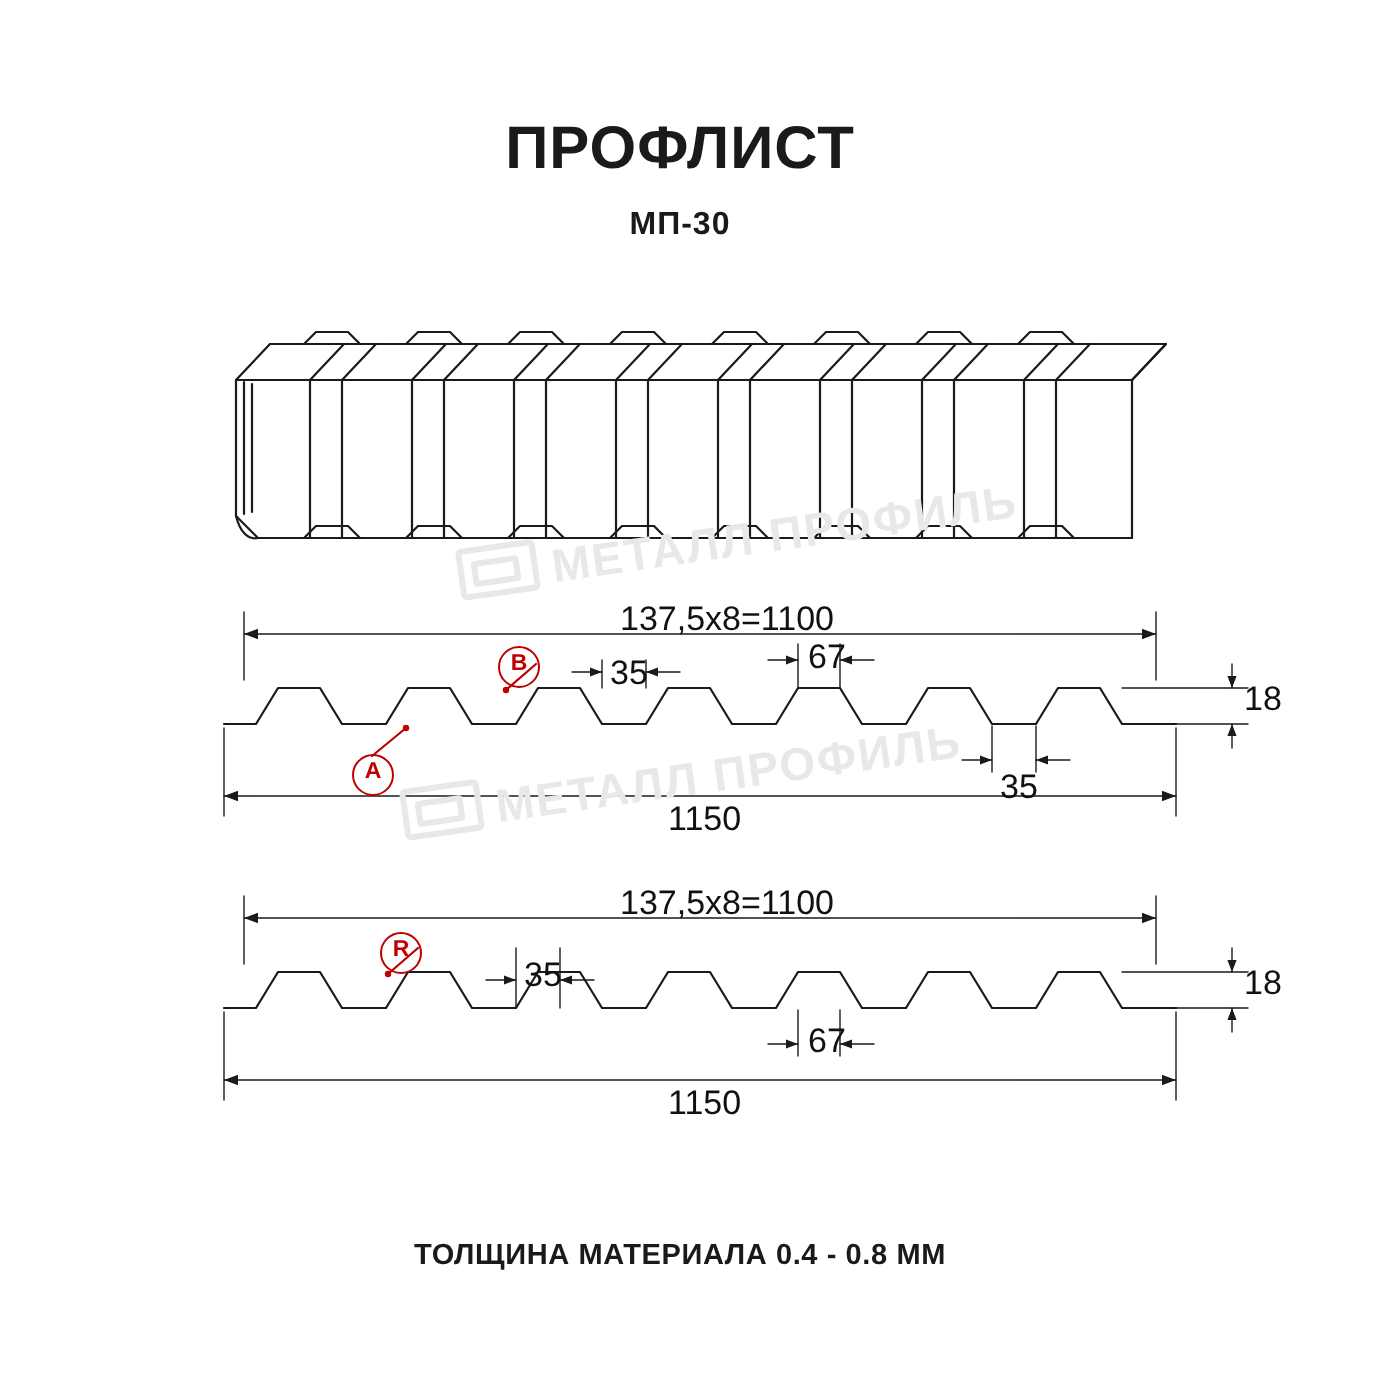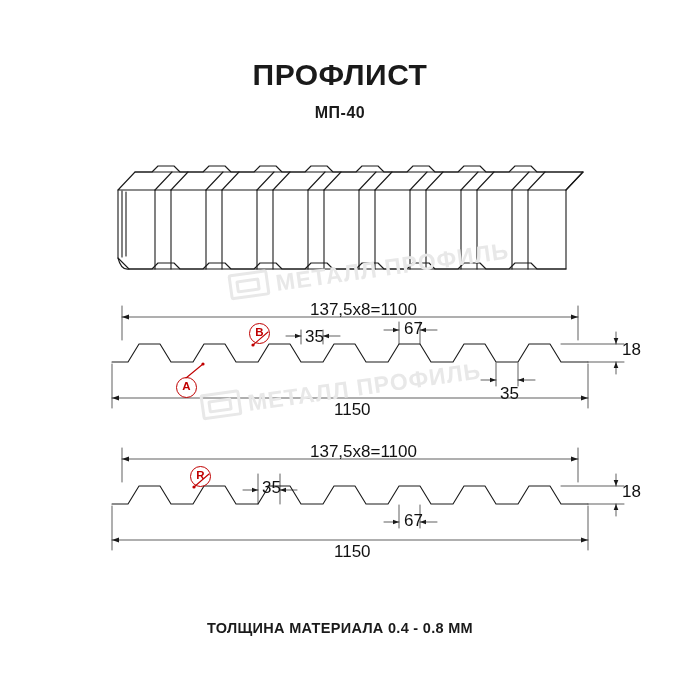--- a/index.html
+++ b/index.html
@@ -260,21 +260,21 @@
       <path d="M194 487 L209 474" stroke="#c00000" stroke-width="1.1"></path>
       <circle cx="194" cy="487" r="1.6" fill="#c00000" stroke="none"></circle>
     </g>
   </g>
 </svg>
 
 <div class="wm" id="wm1"><span class="wmlogo"></span><span>МЕТАЛЛ ПРОФИЛЬ</span></div>
 <div class="wm" id="wm2"><span class="wmlogo"></span><span>МЕТАЛЛ ПРОФИЛЬ</span></div>
 
 <div class="title" id="main-title">ПРОФЛИСТ</div>
-<div class="title" id="sub-title">МП-40</div>
+<div class="title" id="sub-title">МП-30</div>
 <div class="title" id="footer-note">ТОЛЩИНА МАТЕРИАЛА 0.4 - 0.8 ММ</div>
 
 <div class="dimtext" style="left:310px; top:300px;">137,5х8=1100</div>
 <div class="dimtext" style="left:334px; top:400px;">1150</div>
 <div class="dimtext" style="left:305px; top:327px;">35</div>
 <div class="dimtext" style="left:404px; top:319px;">67</div>
 <div class="dimtext" style="left:500px; top:384px;">35</div>
 <div class="dimtext" style="left:622px; top:340px;">18</div>
 <div class="balloon" style="left:176px; top:377px;">A</div>
 <div class="balloon" style="left:249px; top:323px;">B</div>

